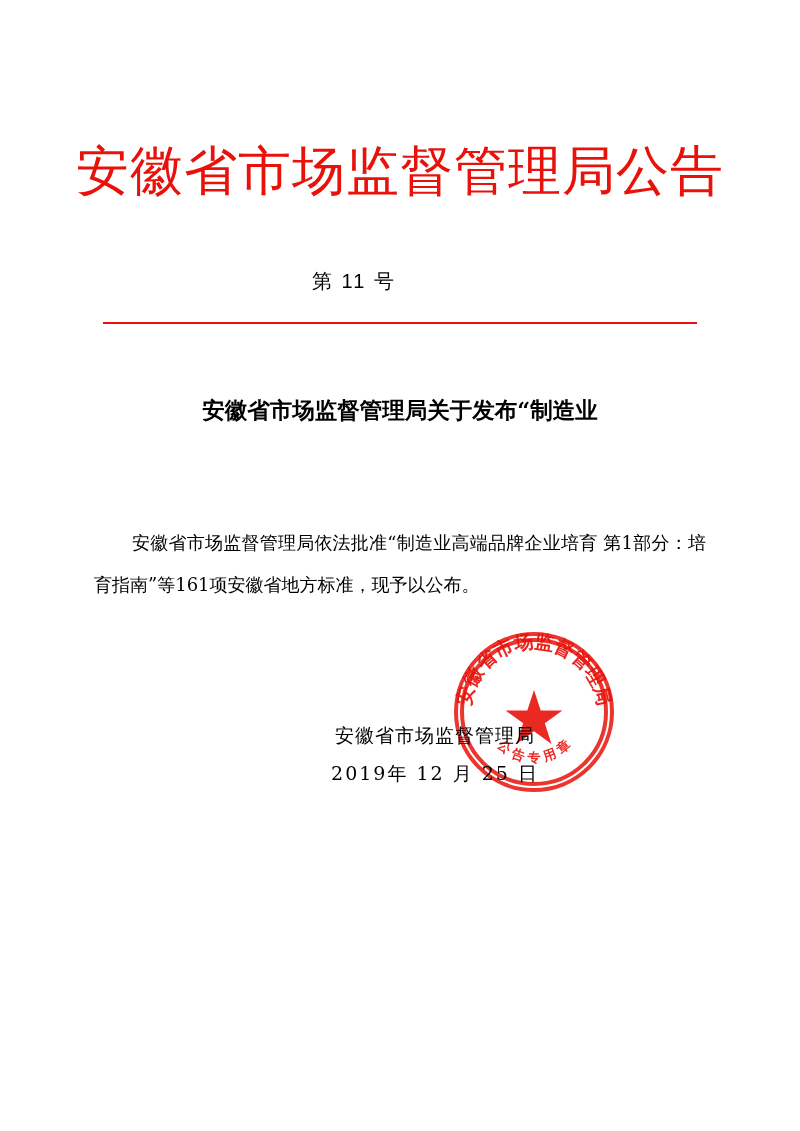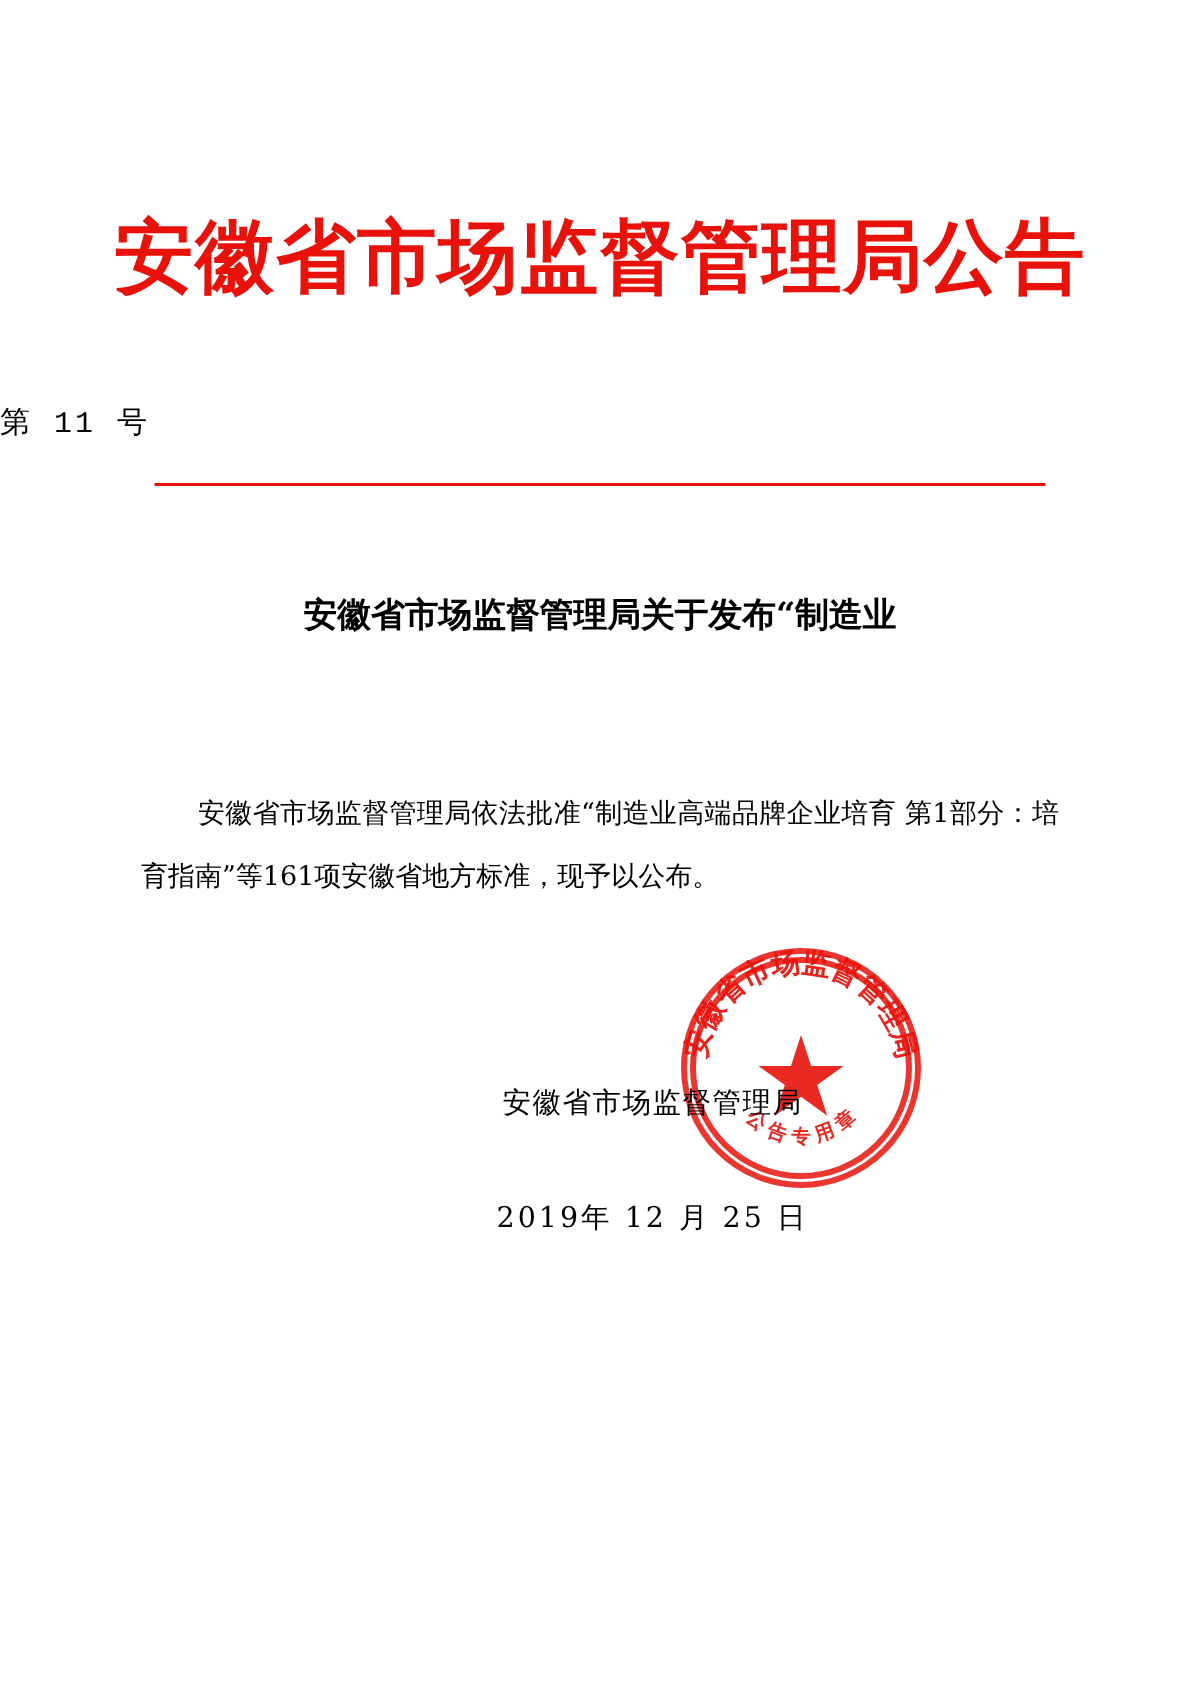--- a/index.html
+++ b/index.html
@@ -28,34 +28,35 @@
   
   .masthead {
     position: absolute;
     top: 140px;
     left: 0;
     width: 800px;
     text-align: center;
   }
   .masthead-title {
     font-family: "DejaVu Serif", "Liberation Serif", serif;
-    font-weight: 700;
+    font-weight: 400;
     font-size: 53px;
     line-height: 62px;
     letter-spacing: 1px;
     color: #e8120b;
     white-space: nowrap;
   }
 
   .issue-no {
     position: absolute;
     top: 268px;
     left: 0;
     width: 708px;
-    font-family: Liberation Mono, monospace;
+    text-align: center;
+    font-family: Liberation Sans, sans-serif;
     font-size: 20px;
     letter-spacing: 2px;
     color: #000000;
   }
 
   .rule {
     position: absolute;
     top: 322px;
     left: 103px;
     width: 594px;
@@ -110,21 +111,20 @@
   }
   .signature .org {
     display: block;
     letter-spacing: 1px;
     padding-left: 70px;
   }
   .signature .date {
     display: block;
     letter-spacing: 2px;
     padding-left: 70px;
-    margin-top: 39px;
   }
 
   
   .seal {
     position: absolute;
     top: 628px;
     left: 450px;
     width: 168px;
     height: 168px;
     pointer-events: none;

